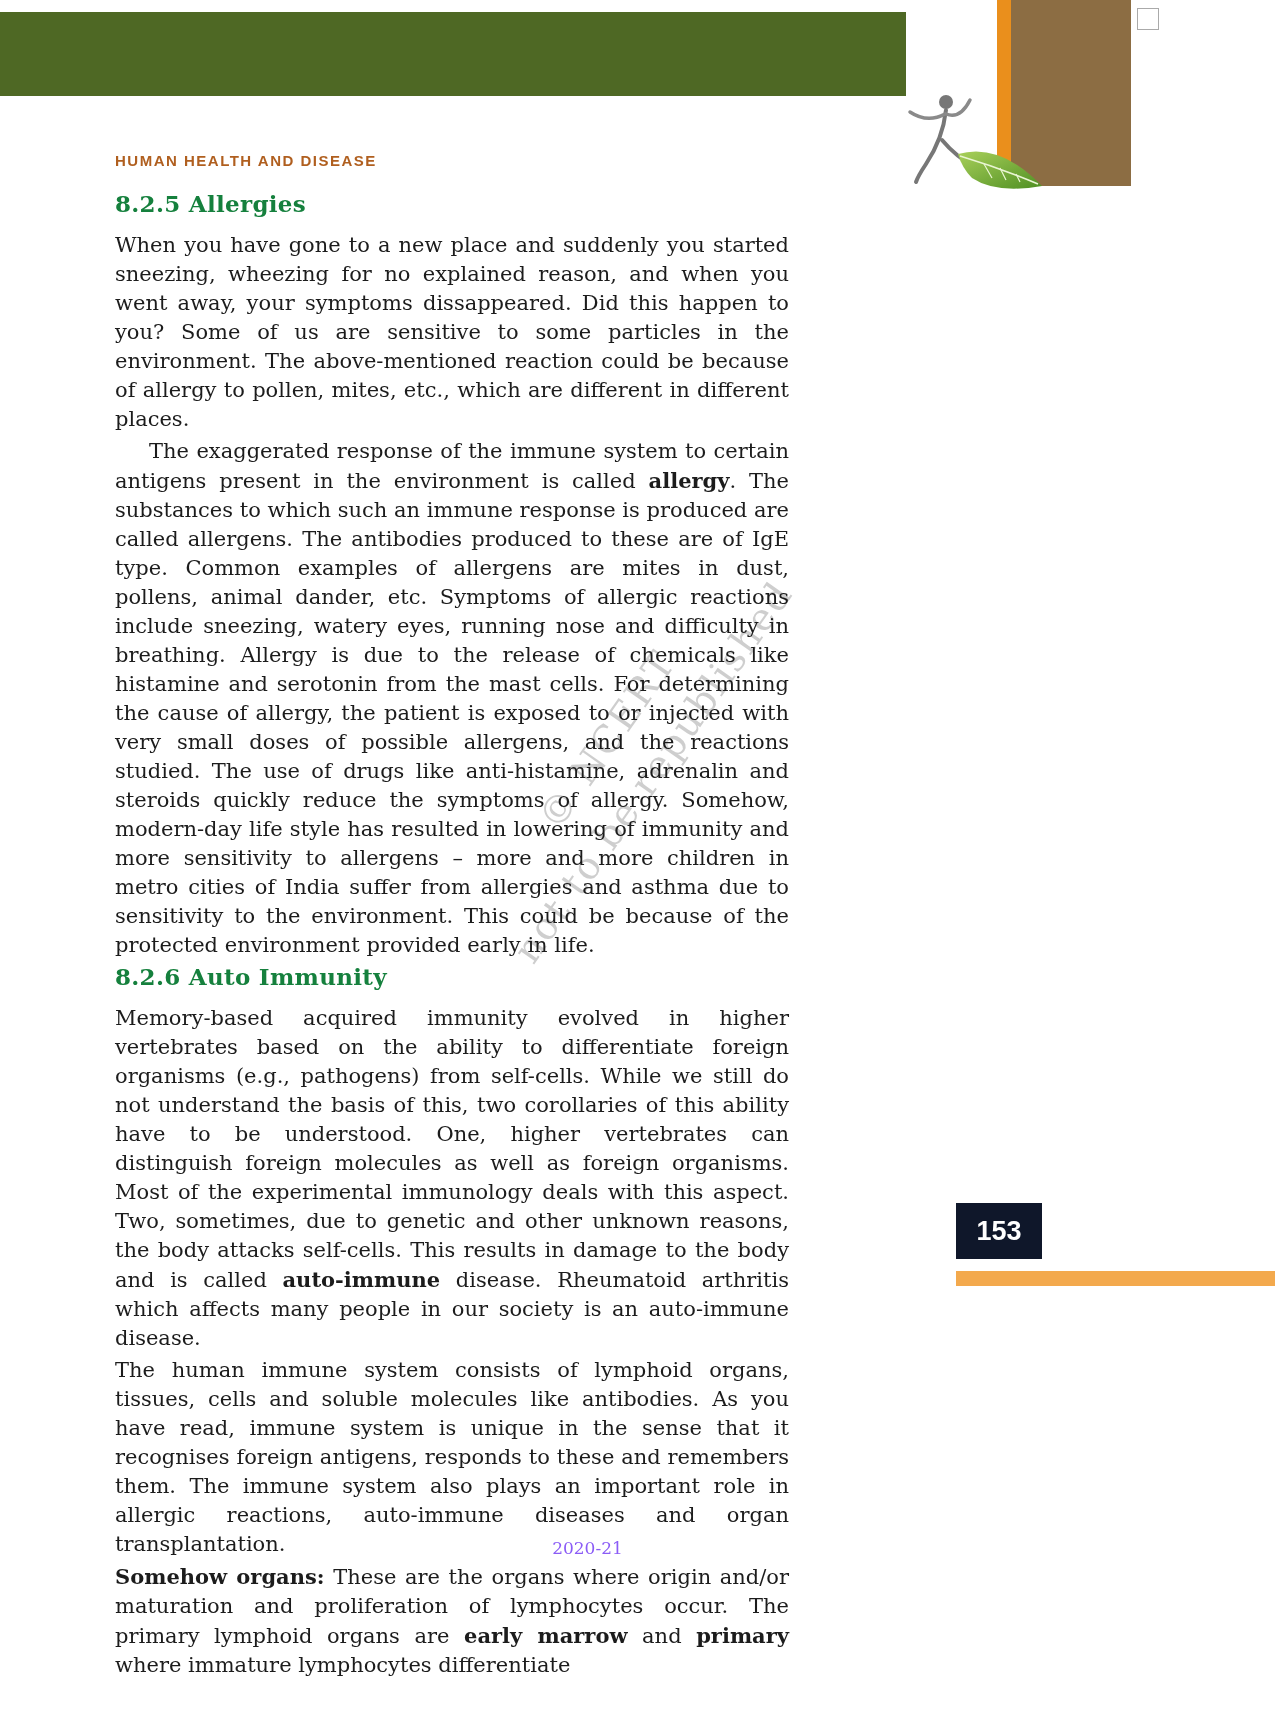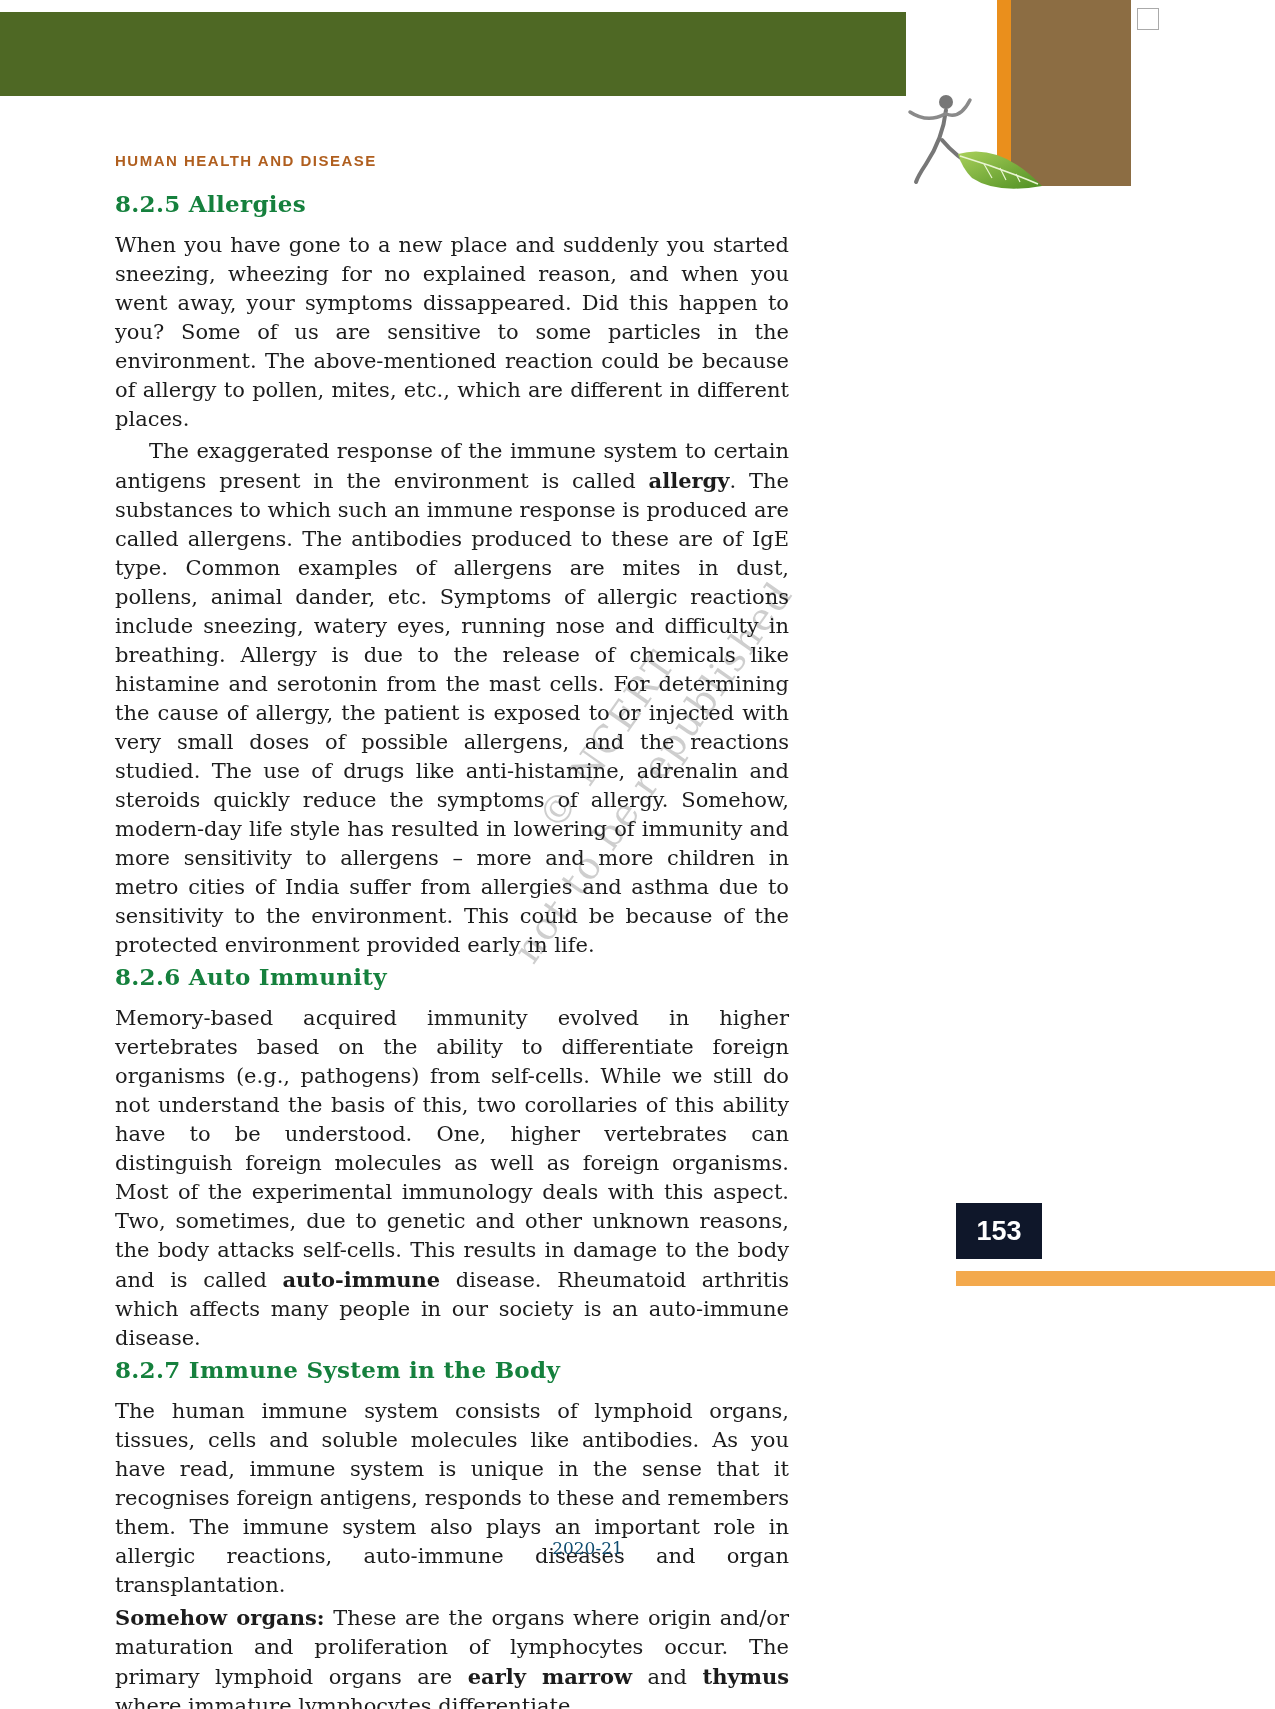--- a/index.html
+++ b/index.html
@@ -118,21 +118,21 @@
     background: #f3a94d;
   }
 
   
   .footer {
     position: absolute;
     left: 0; top: 1538px;
     width: 1175px;
     text-align: center;
     font-size: 17px;
-    color: #0c4a6e;
+    color: #8b5cf6;
   }
 </style>
 </head>
 <body>
 
 <div class="page">
 
   <div class="banner-green"></div>
   <div class="orange-stripe"></div>
   <div class="brown-block"></div>
@@ -179,26 +179,25 @@
     </section>
 
     <section>
       <h2 class="sec-heading">8.2.6 Auto Immunity</h2>
       <p class="body-par">
         <span>Memory-based acquired immunity evolved in higher vertebrates based on the ability to differentiate foreign organisms (e.g., pathogens) from self-cells. While we still do not understand the basis of this, two corollaries of this ability have to be understood. One, higher vertebrates can distinguish foreign molecules as well as foreign organisms. Most of the experimental immunology deals with this aspect. Two, sometimes, due to genetic and other unknown reasons, the body attacks self-cells. This results in damage to the body and is called </span><b class="seg-bold">auto-immune</b><span> disease. Rheumatoid arthritis which affects many people in our society is an auto-immune disease.</span>
       </p>
     </section>
 
     <section>
-      <h2 class="sec-heading">8.2.7 Immune System in the Body</h2>
       <p class="body-par">
         <span>The human immune system consists of lymphoid organs, tissues, cells and soluble molecules like antibodies. As you have read, immune system is unique in the sense that it recognises foreign antigens, responds to these and remembers them. The immune system also plays an important role in allergic reactions, auto-immune diseases and organ transplantation.</span>
       </p>
       <p class="body-par">
-        <b class="seg-bold">Somehow organs:</b><span> These are the organs where origin and/or maturation and proliferation of lymphocytes occur. The primary lymphoid organs are </span><b class="seg-bold">early marrow</b><span> and </span><b class="seg-bold">thymus</b><span> where immature lymphocytes differentiate</span>
+        <b class="seg-bold">Somehow organs:</b><span> These are the organs where origin and/or maturation and proliferation of lymphocytes occur. The primary lymphoid organs are </span><b class="seg-bold">early marrow</b><span> and </span><b class="seg-bold">primary</b><span> where immature lymphocytes differentiate</span>
       </p>
     </section>
 
   </main>
 
   <div class="pagenum-box">
     <span>153</span>
   </div>
   <div class="pagenum-bar"></div>
 

